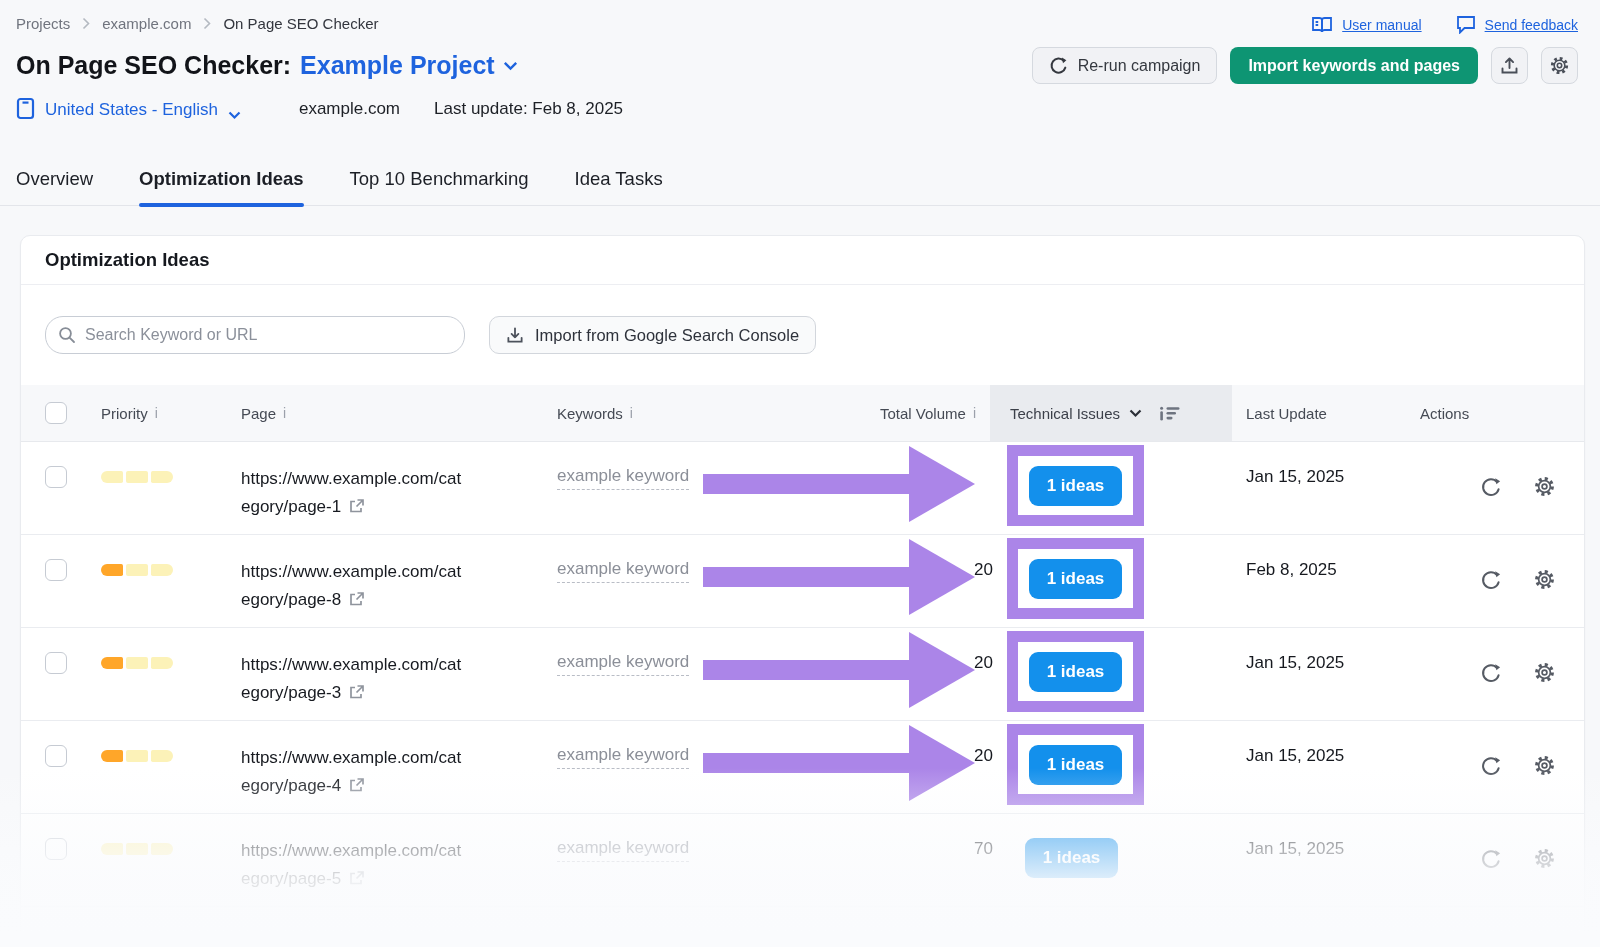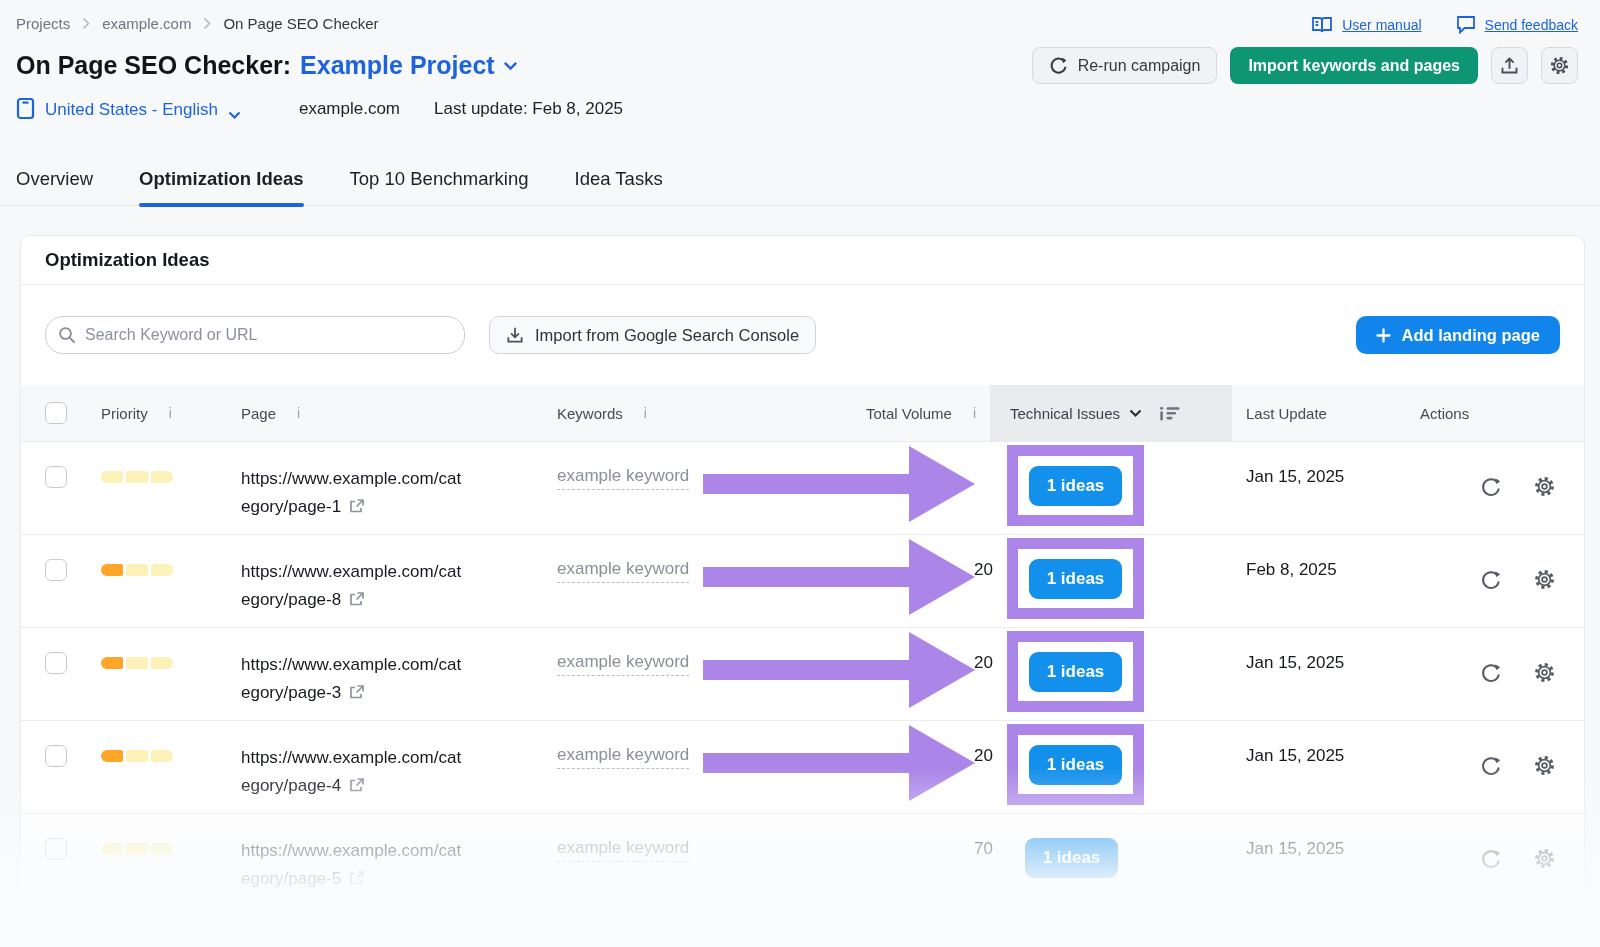--- a/index.html
+++ b/index.html
@@ -53,21 +53,21 @@
   .search-box input::placeholder { color:#8b909a; }
   .btn-white { background:#f9fafb; border:1px solid #d2d6dc; color:#2e323b; padding:0 16px; height:38px; border-radius:10px; display:inline-flex; align-items:center; gap:11px; font-size:16.5px; }
   .btn-white .ticon { color:#4d525c; }
   .tb-gsc { margin-left:24px; }
   .tb-del { margin-left:22px; }
   .btn-add { margin-left:auto; background:var(--primary-blue,#1285ec); color:#fff; height:38px; border-radius:10px; padding:0 20px; display:inline-flex; align-items:center; gap:11px; font-size:16.5px; font-weight:600; }
 
   
   .grid { display:grid; grid-template-columns:56px 140px 316px 1fr 120px 244px 200px 140px; padding:0 24px; }
   .thead { height:57px; align-items:center; background:#f7f8fa; border-bottom:1px solid #e7e9ed; font-size:15px; color:#454a54; }
-  .th { display:flex; align-items:center; gap:21px; }
+  .th { display:flex; align-items:center; gap:7px; }
   .info-i { font-size:14px; color:#9ba0aa; font-style:normal; }
   .th-vol { justify-content:flex-end; }
   .th-tech { position:relative; height:100%; align-self:stretch; }
   .th-tech-bg { position:absolute; top:0; bottom:0; left:14px; right:-12px; background:#e9ebef; }
   .th-tech-inner { position:relative; display:flex; align-items:center; gap:9px; height:100%; padding-left:34px; color:#3b3f49; }
   .th-date { padding-left:26px; }
   .th-act { justify-content:flex-start; padding-right:20px; }
 
   .trow { position:relative; height:93px; border-bottom:1px solid #eaecf0; background:#fff; align-items:start; }
   .checkbox { display:block; width:22px; height:22px; border:1.5px solid #c6cbd3; border-radius:6px; background:#fff; margin-top:24px; }
@@ -232,28 +232,20 @@
     </div>
     <button class="btn-white tb-gsc">
       <span class="ticon">
           <svg width="18" height="18" viewBox="0 0 19 19" fill="none" stroke="currentColor" stroke-width="1.9">
             <path d="M9.5 2.5V12M9.5 12L5.9 8.4M9.5 12l3.6-3.6" stroke-linecap="round"></path>
             <path d="M2.5 12.5v4h14v-4" stroke-linecap="round"></path>
           </svg>
         </span>
       <span>Import from Google Search Console</span>
     </button>
-    <button class="btn-add">
-      <span>
-          <svg width="15" height="15" viewBox="0 0 15 15" fill="none" stroke="currentColor" stroke-width="2.3" stroke-linecap="round">
-            <path d="M7.5 1.5v12M1.5 7.5h12"></path>
-          </svg>
-        </span>
-      <span>Add landing page</span>
-    </button>
   </div>
 
   <div class="grid thead">
     <div class="th">
         <span class="checkbox"></span>
       </div>
     <div class="th">
         <span>Priority</span>
         <span class="info-i">i</span>
       </div>

